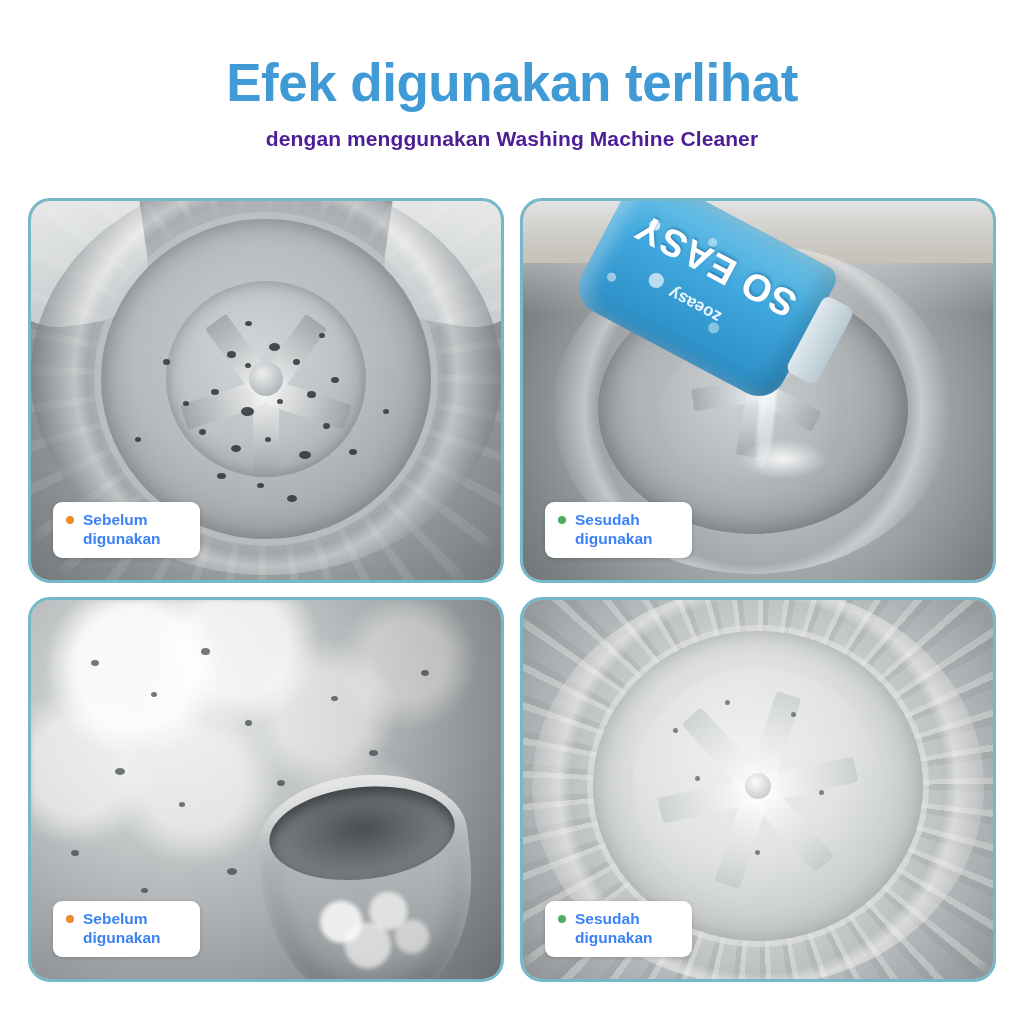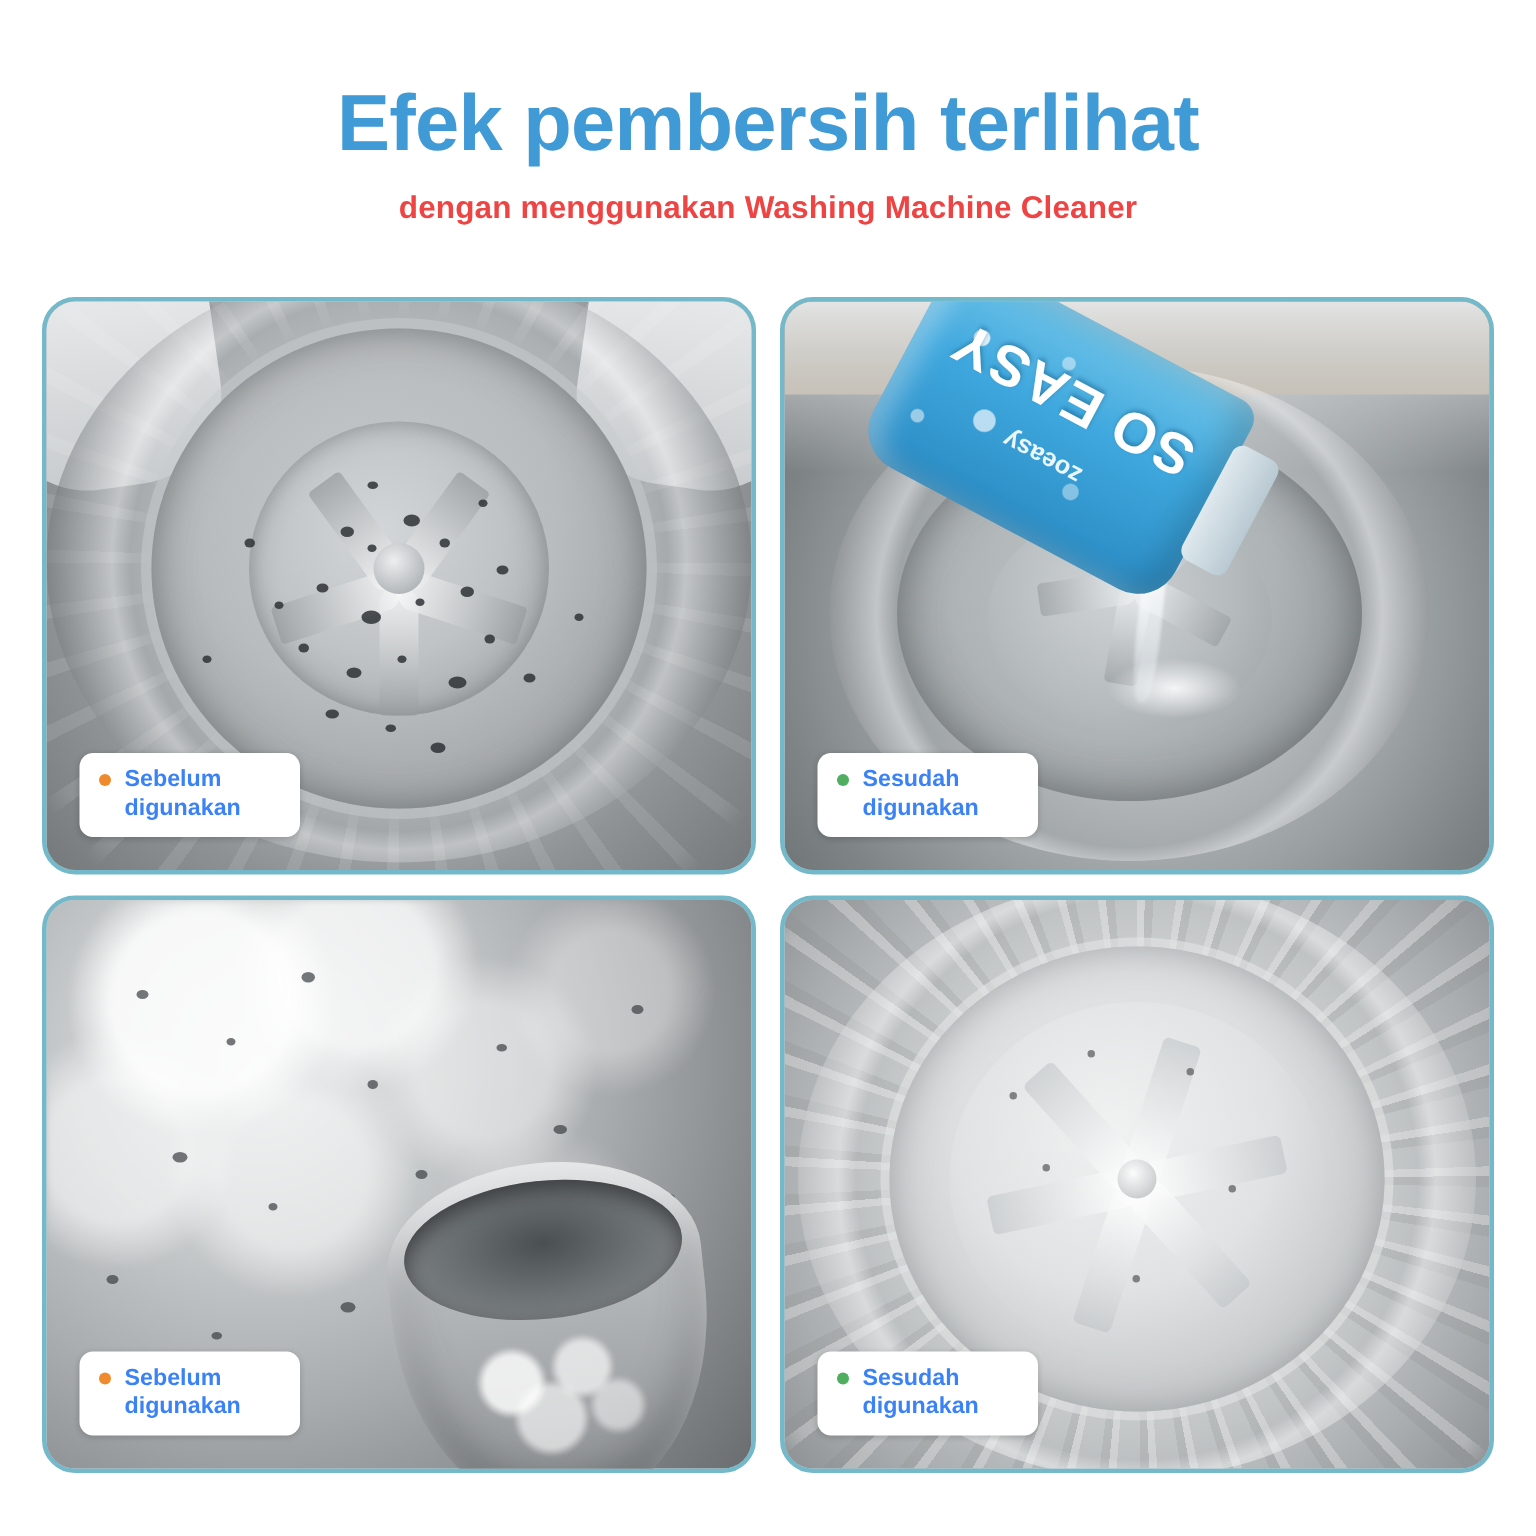--- a/index.html
+++ b/index.html
@@ -32,21 +32,21 @@
     font-weight: bold;
     color: #3f9ad6;
     letter-spacing: -0.5px;
     line-height: 1.08;
     margin: 0;
   }
   .subhead {
     margin-top: 16px;
     font-size: 21px;
     font-weight: bold;
-    color: #ef4444;
+    color: #4c1d95;
     letter-spacing: 0.1px;
   }
 
   
   .grid {
     position: absolute;
     top: 198px;
     left: 28px;
     width: 968px;
     display: flex;
@@ -406,21 +406,21 @@
     background: #5c6062;
     opacity: 0.75;
   }
 </style>
 </head>
 <body>
 
 <div class="page">
 
   <div class="header">
-    <div class="headline">Efek pembersih terlihat</div>
+    <div class="headline">Efek digunakan terlihat</div>
     <div class="subhead">dengan menggunakan Washing Machine Cleaner</div>
   </div>
 
   <div class="grid">
 
     <div class="card">
       <div class="photo p1">
         <div class="vbg"></div>
         <div class="lidL"></div>
         <div class="lidR"></div>

